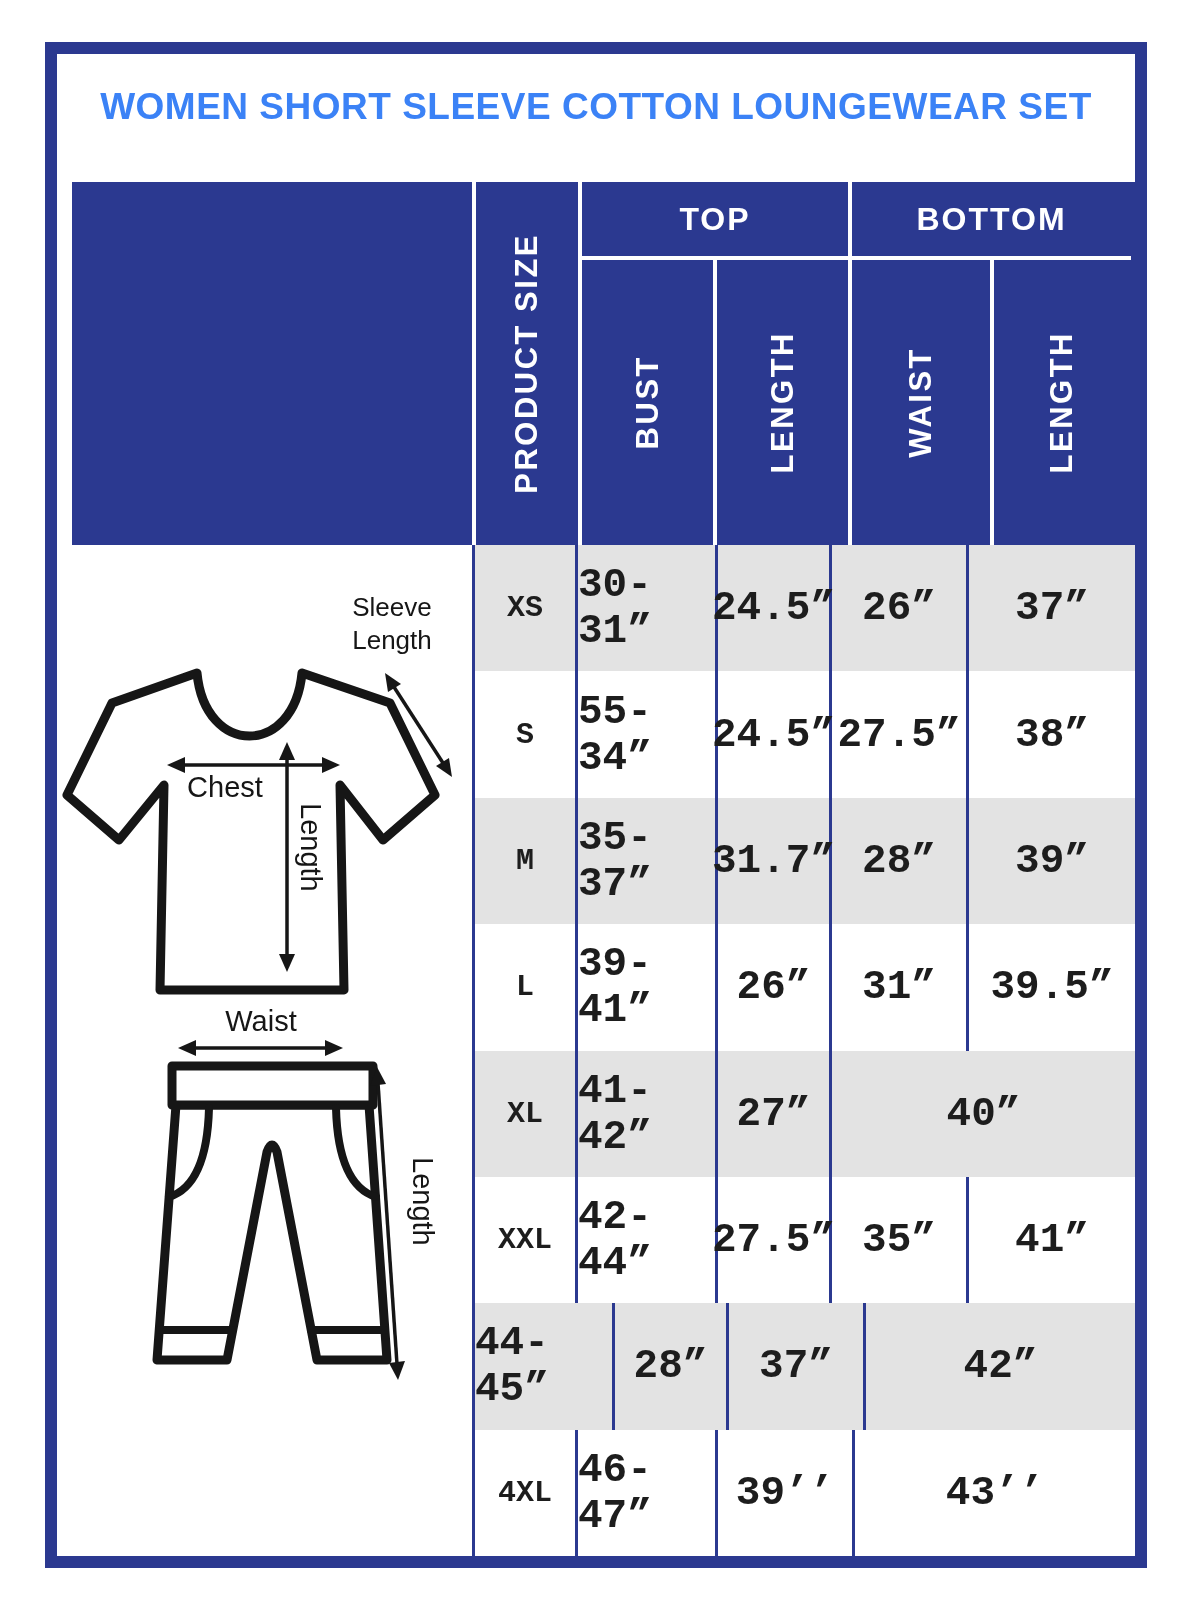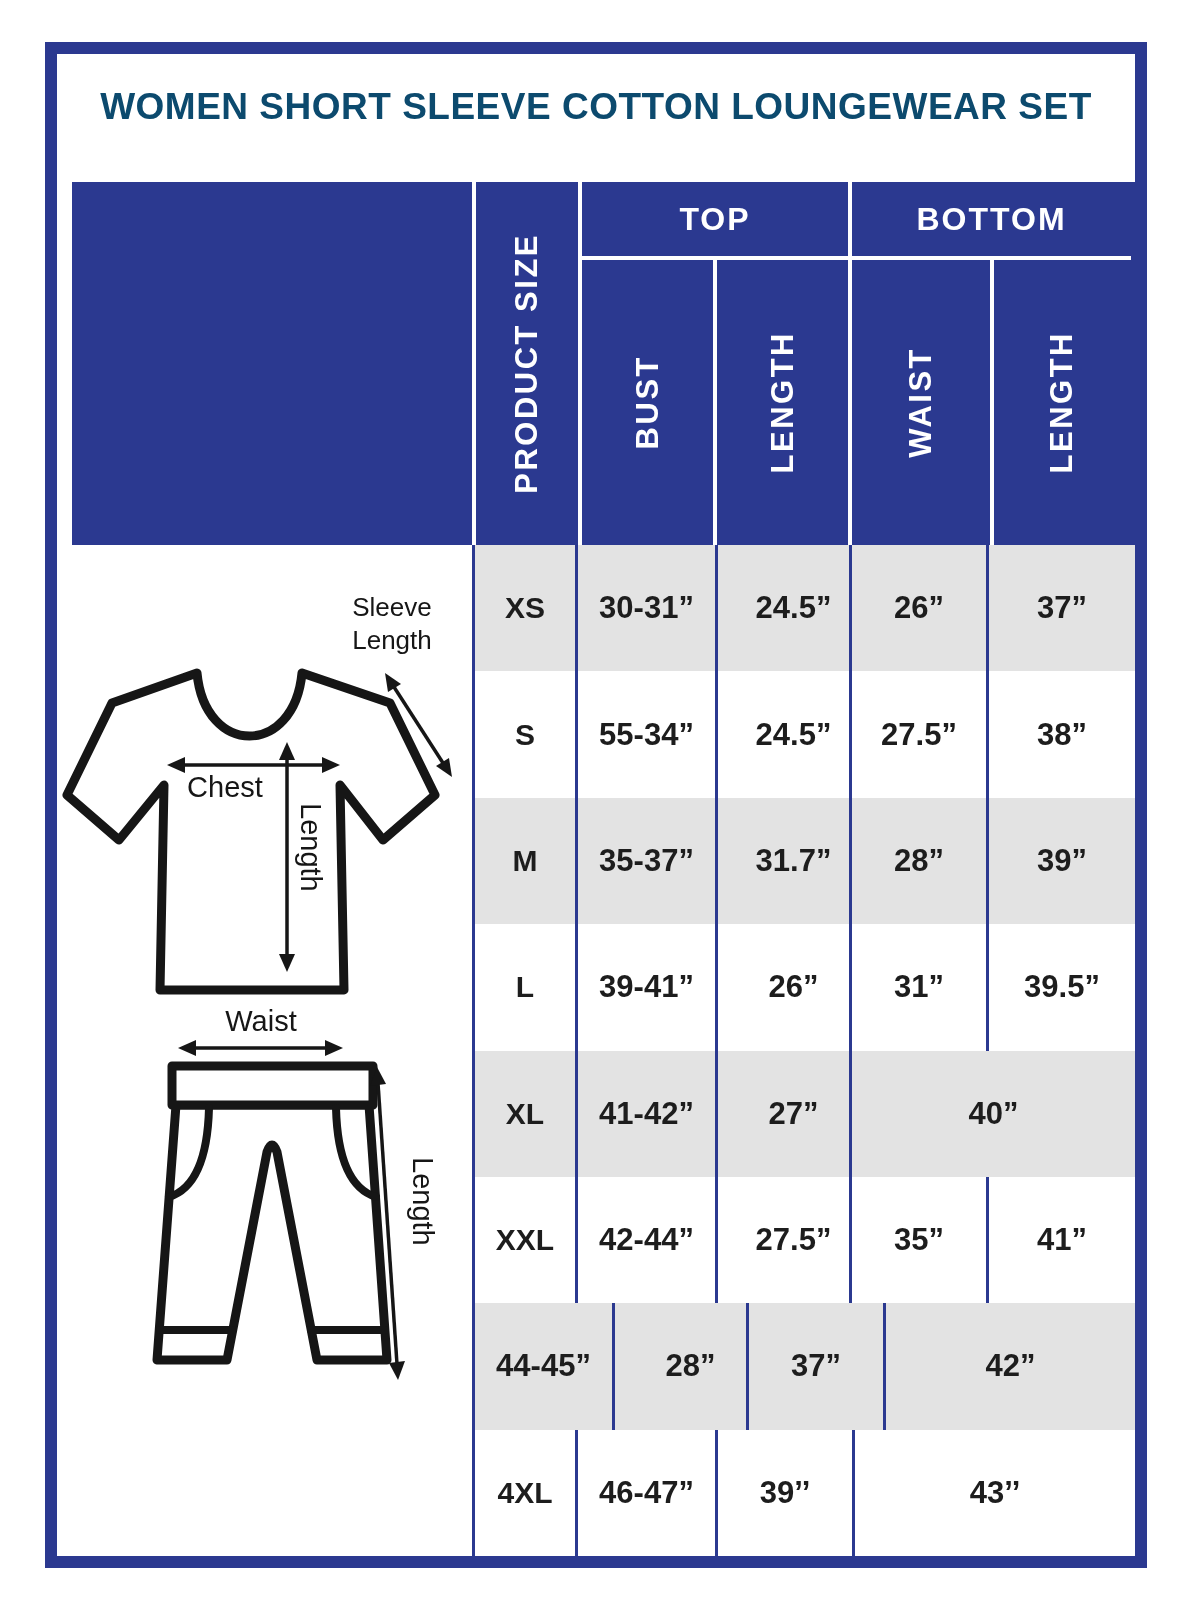--- a/index.html
+++ b/index.html
@@ -6,21 +6,21 @@
   html,body { width:1200px; height:1600px; background:#fff;
               font-family:"Liberation Sans", sans-serif; }
   .stage { position:relative; width:1200px; height:1600px; background:#fff; overflow:hidden; }
 
   
   .frame { position:absolute; left:45px; top:42px; width:1102px; height:1526px;
            border:12px solid #2b3990; }
 
   
   .title { position:absolute; left:57px; top:86px; width:1078px; text-align:center;
-           font-size:37px; font-weight:bold; color:#0c4a6e; letter-spacing:.5px; }
+           font-size:37px; font-weight:bold; color:#3b82f6; letter-spacing:.5px; }
 
   
   .thead { position:absolute; left:72px; top:182px; width:1063px; height:363px;
            background:#2b3990; display:flex; color:#fff; }
   .h-zone { width:400px; }
   .h-ps   { width:106px; border-left:4px solid #fff; display:flex;
             align-items:center; justify-content:center; }
   .h-group{ display:flex; flex-direction:column; border-left:4px solid #fff;justify-content:space-between; }
   .h-group.top    { width:270px; }
   .h-group.bottom { width:283px; }
@@ -29,29 +29,29 @@
               font-size:32px; font-weight:bold; letter-spacing:2px; }
   .h-subs  { flex:1; display:flex; }
   .h-sub   { flex:1; display:flex; align-items:center; justify-content:center; }
   .h-sub + .h-sub { border-left:4px solid #fff; }
   .vhead { writing-mode:vertical-rl; transform:rotate(180deg);
            font-size:31px; font-weight:bold; letter-spacing:2.5px; white-space:nowrap; }
 
   
   .tbody { position:absolute; left:472px; top:545px; width:663px; height:1011px;
            display:flex; flex-direction:column; border-left:3px solid #2b3990; }
-  .trow { flex:1; display:flex; }
+  .trow { flex:1; display:flex;font-family:Liberation Mono, monospace; }
   .trow.alt { background:#e3e3e3; }
   .trow.plain { background:#ffffff; }
   .tcell { display:flex; align-items:center; justify-content:center;
-           font-size:31px; font-weight:bold; color:#1d1d1d; }
+           font-size:41px; font-weight:bold; color:#1d1d1d; }
   .tcell.sep { border-right:3px solid #2b3990; }
   .c-size { width:103px; font-size:30px; }
   .c-bust { width:140px; }
-  .c-tlen { width:114px;margin-left:20px; }
+  .c-tlen { width:114px; }
   .c-waist{ width:137px; }
   .c-blen { flex:1; }
 
   
   .diagrams { position:absolute; left:57px; top:545px; width:415px; height:1078px; }
   .diagrams svg { position:absolute; left:0; top:0; }
   .dlabel { position:absolute; color:#161616; text-align:center; line-height:1.25; }
   .lbl-sleeve { left:268px; top:46px;  width:134px; font-size:26px; }
   .lbl-chest  { left:116px; top:224px; width:104px; font-size:29px; }
   .lbl-tlen   { left:236px; top:258px; font-size:29px; writing-mode:vertical-rl; }

